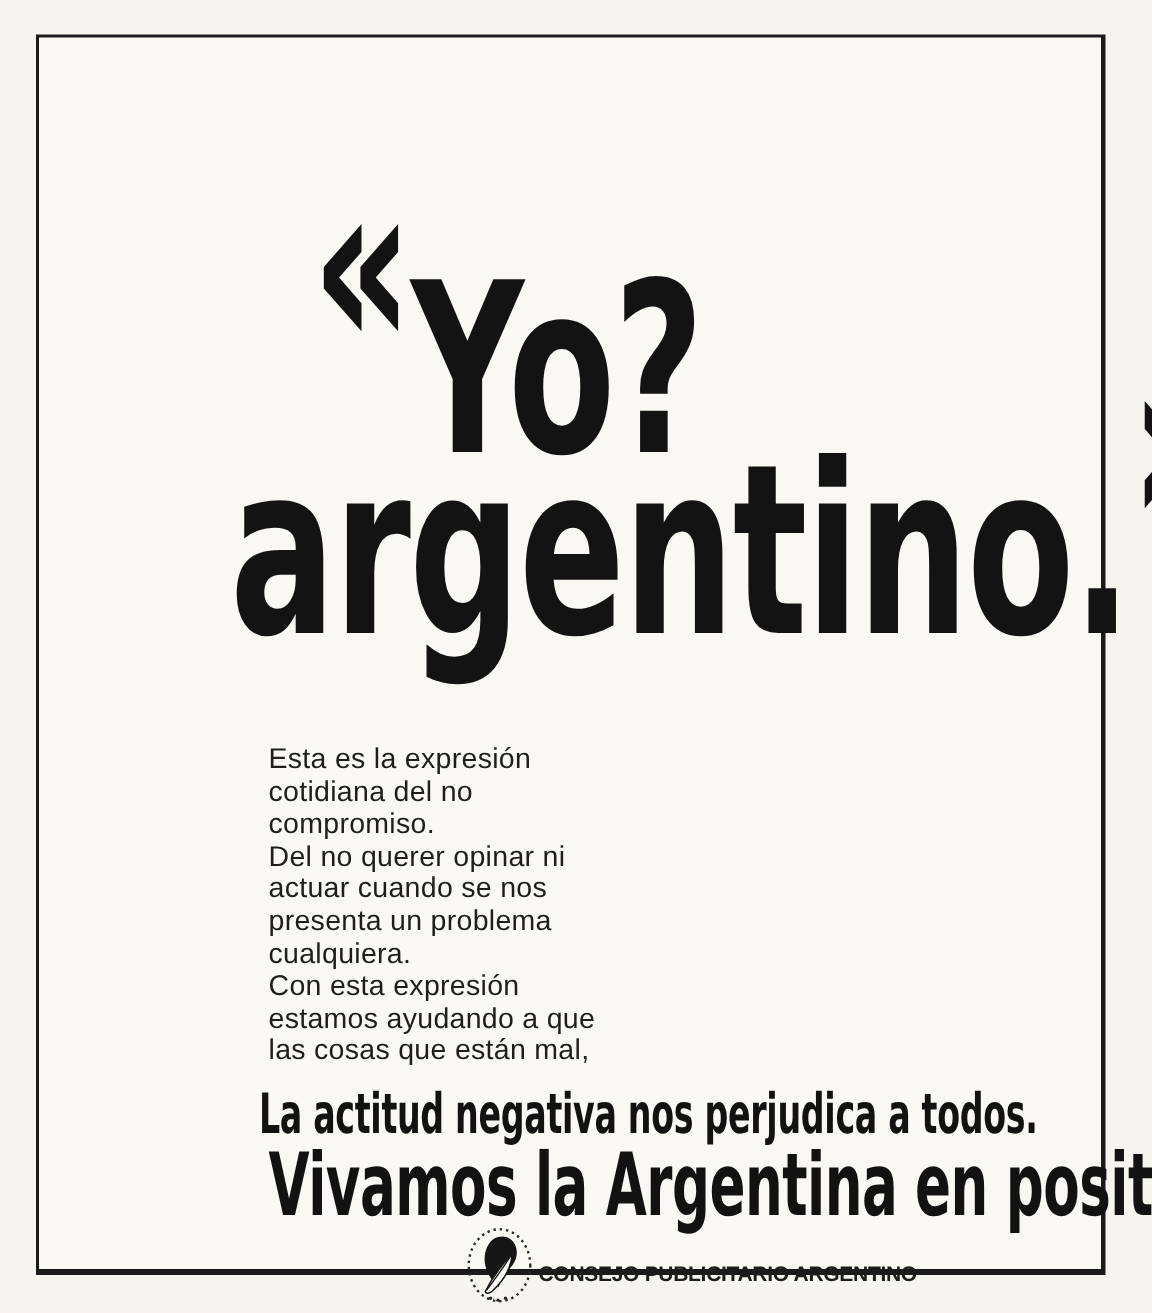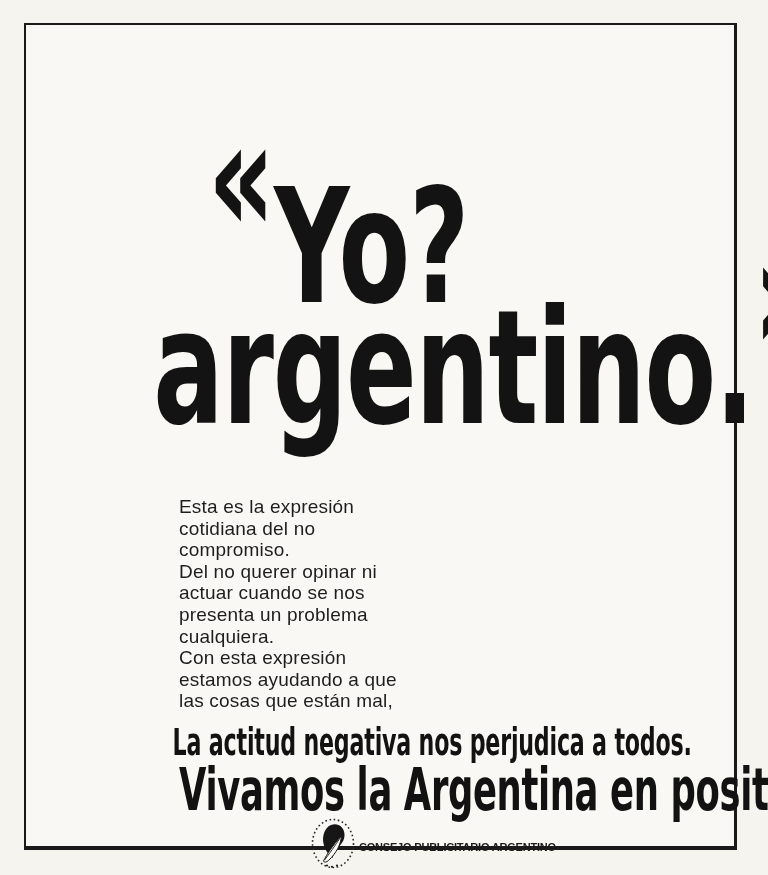--- a/index.html
+++ b/index.html
@@ -99,21 +99,21 @@
     position: absolute;
     left: 284px;
     top: 792px;
     width: 46px;
     height: 53px;
   }
   .org-name {
     position: absolute;
     left: 333px;
     top: 816px;
-    font-size: 11px;
+    font-size: 14px;
     font-weight: bold;
     letter-spacing: -0.2px;
     color: #1c1c1c;
     white-space: nowrap;
   }
 </style>
 </head>
 <body>
 
 <div class="page">

